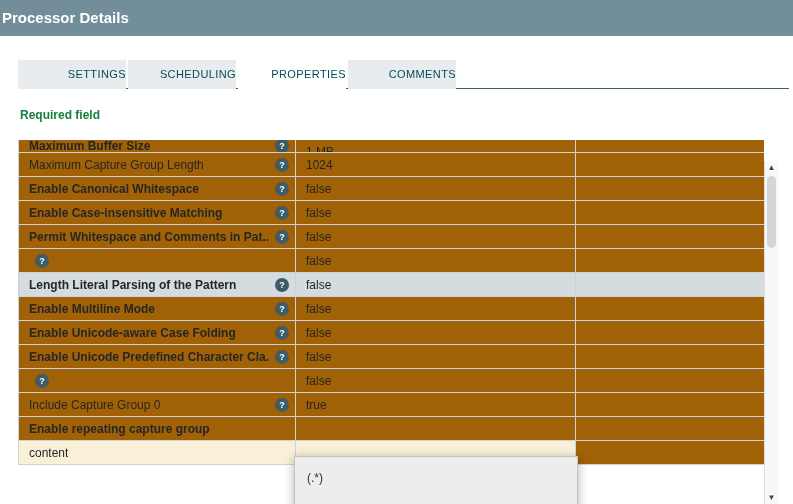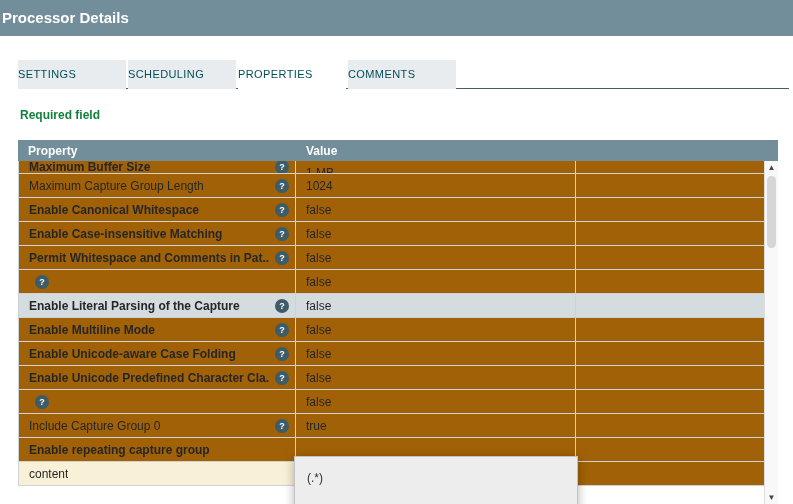--- a/index.html
+++ b/index.html
@@ -7,21 +7,21 @@
   *{box-sizing:border-box;}
   .page{position:relative;width:793px;height:504px;background:#fff;overflow:hidden;}
 
   
   .dlg-header{height:36px;line-height:36px;background:#728e9b;color:#fff;
     font-size:15px;font-weight:bold;padding-left:2px;}
 
   
   .tabbar{position:absolute;top:60px;left:18px;right:4px;height:29px;display:flex;gap:2px;
     border-bottom:1px solid #3f606d;}
-  .tab{width:108px;height:29px;line-height:29px;text-align:left;background:#e8ecee;
+  .tab{width:108px;height:29px;line-height:29px;text-align:right;background:#e8ecee;
     color:#004d57;font-size:11px;letter-spacing:.4px;cursor:pointer;}
   .tab.active{height:30px;background:#fff;z-index:2;position:relative;}
 
   .required{position:absolute;top:108px;left:20px;font-size:12px;font-weight:bold;color:#15803d;}
 
   
   .table-wrap{position:absolute;left:18px;top:140px;width:760px;bottom:0;}
   .thead{display:flex;height:21px;align-items:center;background:#728e9b;color:#fff;
     font-size:12px;font-weight:bold;}
   .th-prop{width:278px;padding-left:10px;}
@@ -75,24 +75,20 @@
     <span>PROPERTIES</span>
   </div>
       <div class="tab">
     <span>COMMENTS</span>
   </div>
     </div>
 
   <div class="required">Required field</div>
 
   <div class="table-wrap">
-    <div class="thead">
-      <div class="th-prop">Property</div>
-      <div class="th-val">Value</div>
-    </div>
     <div class="tbody">
         <div class="row bold clipped">
     <div class="c-prop">
       <span class="prop-text">Maximum Buffer Size</span>
       <span class="help-icon">?</span>
     </div>
     <div class="c-val">1 MB</div>
     <div class="c-fill"></div>
   </div>
         <div class="row">
@@ -129,21 +125,21 @@
   </div>
         <div class="row bold">
     <div class="c-prop">
       <span class="help-icon">?</span>
     </div>
     <div class="c-val">false</div>
     <div class="c-fill"></div>
   </div>
         <div class="row bold highlight">
     <div class="c-prop">
-      <span class="prop-text">Enable Literal Parsing of the Capture</span>
+      <span class="prop-text">Length Literal Parsing of the Pattern</span>
       <span class="help-icon">?</span>
     </div>
     <div class="c-val">false</div>
     <div class="c-fill"></div>
   </div>
         <div class="row bold">
     <div class="c-prop">
       <span class="prop-text">Enable Multiline Mode</span>
       <span class="help-icon">?</span>
     </div>

